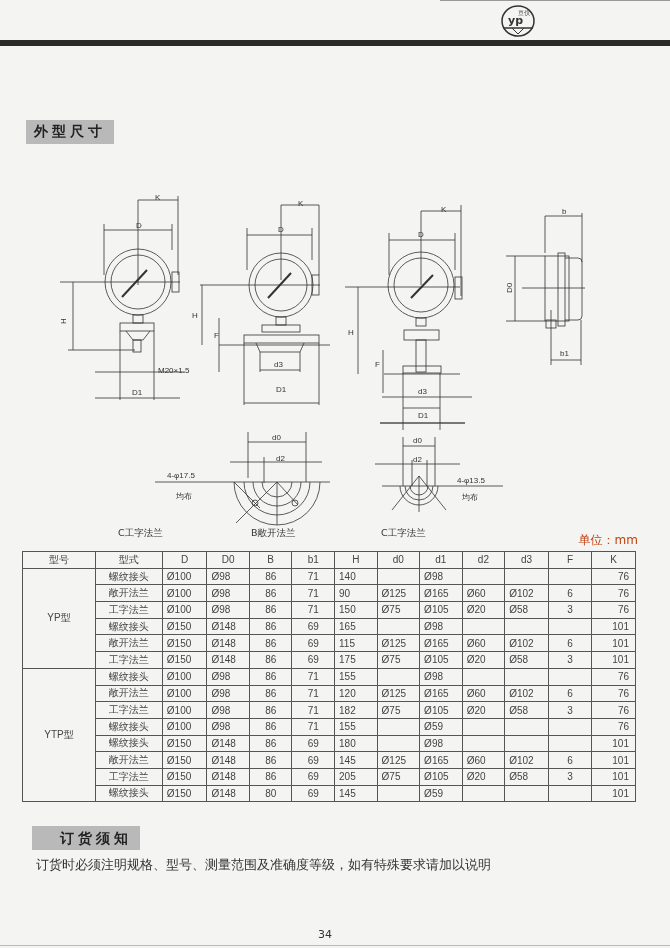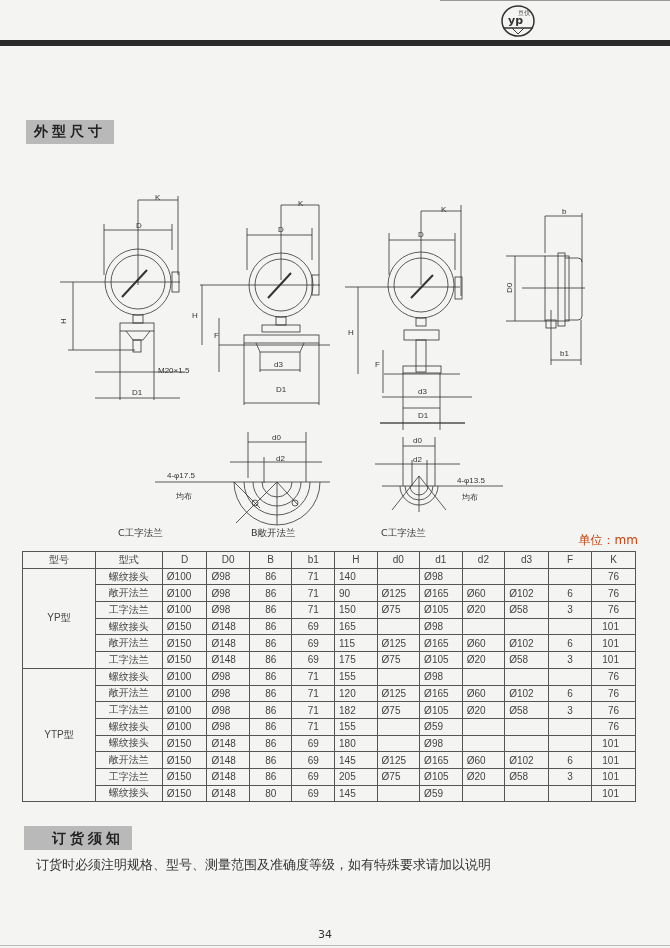--- a/index.html
+++ b/index.html
@@ -21,21 +21,21 @@
   .drawing { position:absolute; left:0; top:190px; width:670px; height:350px; }
   .unit-label { position:absolute; right:32px; top:532px; font-size:12px; color:#c2410c; }
   table.spec {
     position:absolute; left:22px; top:551px; width:614px; border-collapse:collapse;
     font-family:"Liberation Sans", sans-serif; font-size:10px; color:#444;border-radius:16px;
   }
   table.spec th, table.spec td {
     border:1px solid #555; height:15.7px; padding:0; text-align:center; font-weight:normal;
   }
   table.spec td.left { text-align:left; padding-left:4px; }
-  table.spec td.right { text-align:right; padding-right:16px; }
+  table.spec td.right { text-align:right; padding-right:6px; }
   .order-text { position:absolute; left:36px; top:856px; font-size:13px; color:#333; }
   .page-num { position:absolute; left:318px; top:928px; font-size:11px; color:#333; }
   .bottom-line { position:absolute; left:0; top:945px; width:670px; height:1px; background:#bbb; }
   .caption { position:absolute; font-size:9.5px; color:#333; }
   .dim-label { font-family:"Liberation Sans", sans-serif; font-size:8px; fill:#333; }
 </style>
 </head>
 <body>
 
 <div class="topbar-thin"></div>
@@ -449,17 +449,17 @@
         <td class="left"></td>
         <td class="left">Ø59</td>
         <td class="left"></td>
         <td class="left"></td>
         <td></td>
         <td class="right">101</td>
       </tr>
     </tbody>
 </table>
 
-<div class="section-title" style="left:24px; top:826px;padding-left:28px;">订货须知</div>
+<div class="section-title" style="left:32px; top:826px;padding-left:28px;">订货须知</div>
 <div class="order-text">订货时必须注明规格、型号、测量范围及准确度等级，如有特殊要求请加以说明</div>
 
 <div class="page-num">34</div>
 <div class="bottom-line"></div>
 
 </body></html>

